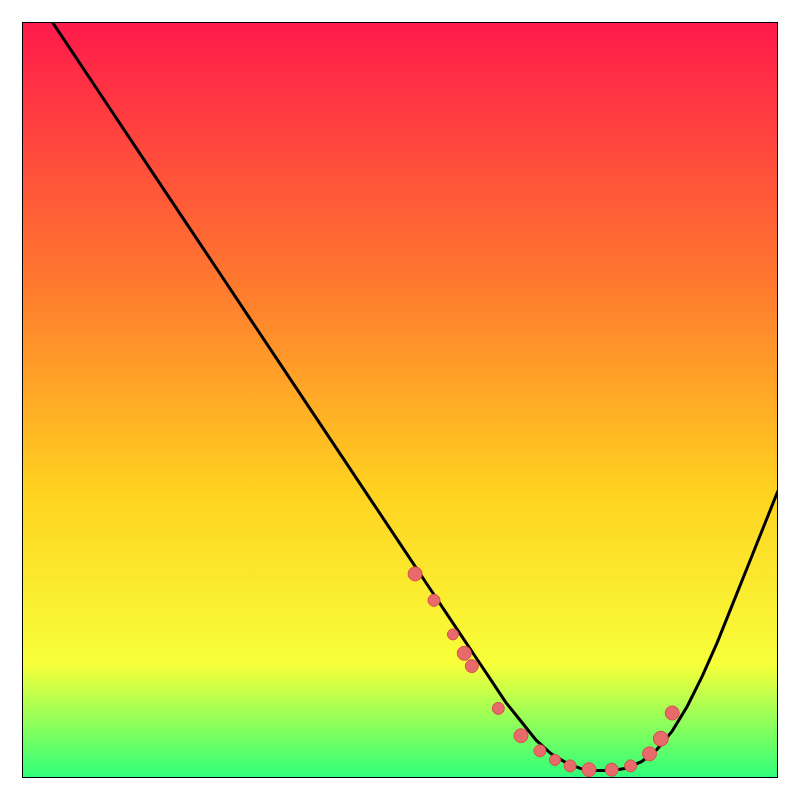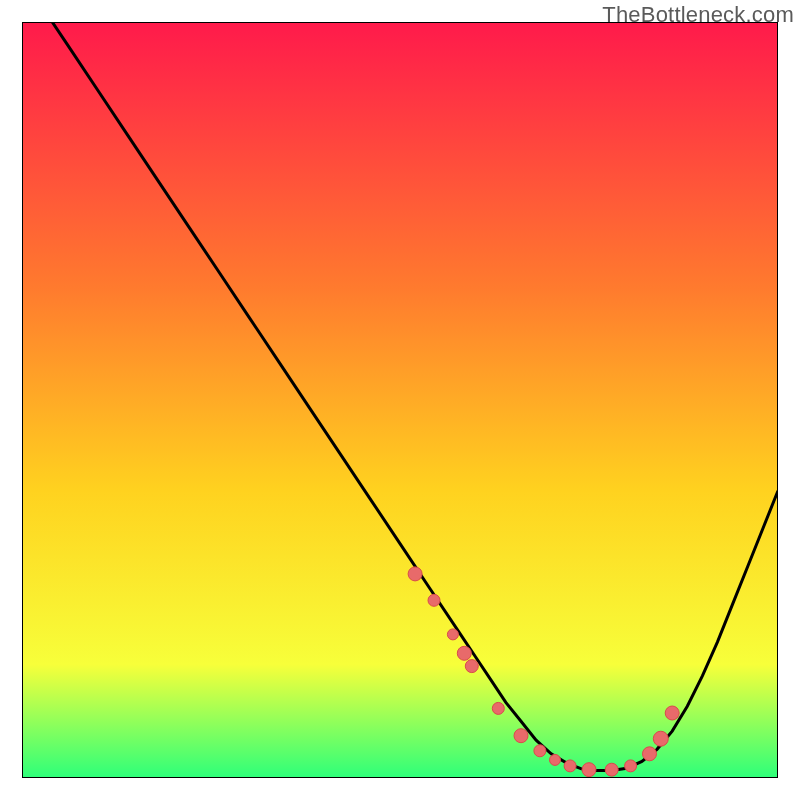--- a/index.html
+++ b/index.html
@@ -31,21 +31,20 @@
     top: 22px;
     width: 756px;
     height: 756px;
   }
   svg { display: block; }
 </style>
 </head>
 <body>
 
 <div class="canvas">
-  <div class="watermark">TheBottleneck.com</div>
 
   <div class="plot">
     <svg id="chart-svg" width="756" height="756" viewBox="0 0 756 756">
       <defs>
         <linearGradient id="bg-grad" x1="0" y1="0" x2="0" y2="1">
           <stop id="g0" offset="0%" stop-color="#ff1a4b"></stop>
           <stop id="g1" offset="35%" stop-color="#ff7a2e"></stop>
           <stop id="g2" offset="62%" stop-color="#ffd21f"></stop>
           <stop id="g3" offset="85%" stop-color="#f7ff3a"></stop>
           <stop id="g4" offset="100%" stop-color="#2dff7a"></stop>

